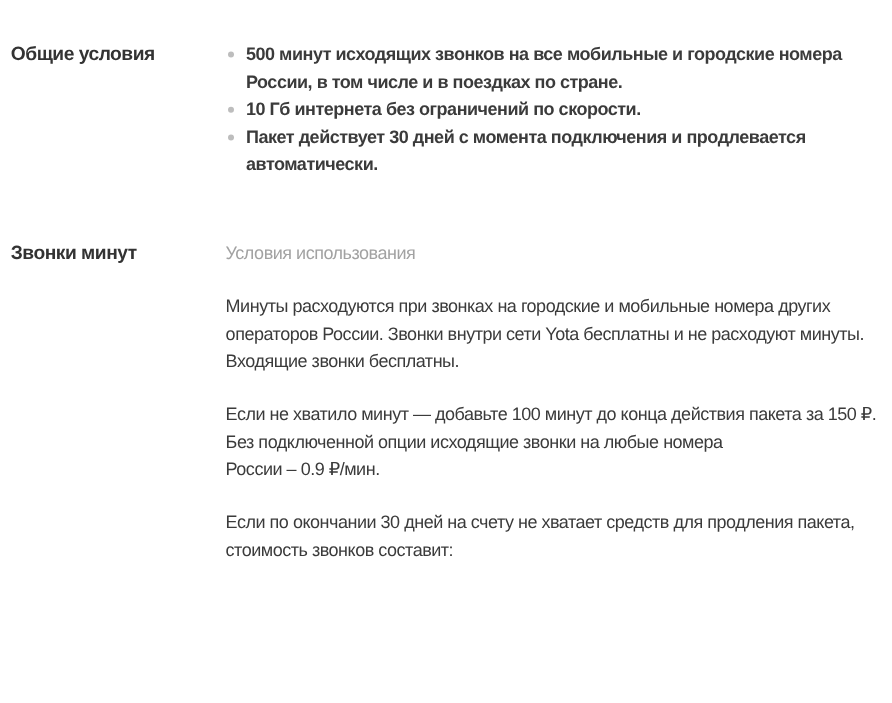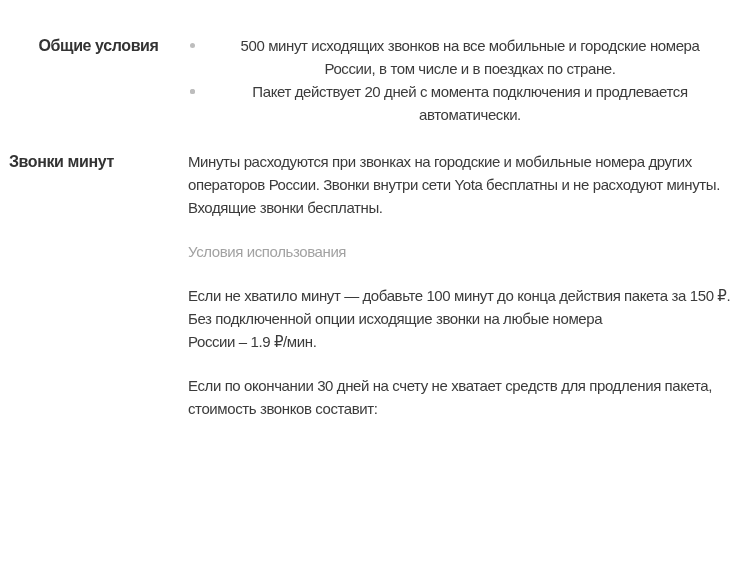--- a/index.html
+++ b/index.html
@@ -19,22 +19,21 @@
     font-size: 15px;
     line-height: 23px;
     letter-spacing: -0.4px;
     color: #3b3b3b;
   }
   .section {
     display: flex;
     align-items: flex-start;
   }
   .section-gap {
-    margin-bottom: 24px;
-    text-align: center;
+    margin-bottom: 51px;
   }
   .col-head {
     flex: 0 0 179px;
     width: 179px;
     margin: 0;
     font-size: 16px;
     font-weight: bold;
     line-height: 23px;
     color: #333333;
   }
@@ -49,20 +48,21 @@
   .para.muted {
     color: #a2a2a2;
   }
   .para.no-gap {
     margin-bottom: 16px;
   }
   ul.bullet-list {
     list-style: none;
     margin: 0;
     padding: 0;
+    font-weight: bold;
   }
   ul.bullet-list li {
     position: relative;
     padding-left: 17px;
     margin: 0;
   }
   .dot {
     position: absolute;
     left: 2px;
     top: 9px;
@@ -84,38 +84,39 @@
     <h2 class="col-head">Общие условия</h2>
     <div class="col-body">
       <ul class="bullet-list">
         <li>
           <span class="dot"></span>
           <span class="li-text">500 минут исходящих звонков на все мобильные и городские номера
 России, в том числе и в поездках по стране.</span>
         </li>
         <li>
           <span class="dot"></span>
+          <span class="li-text">10 Гб интернета без ограничений по скорости.</span>
         </li>
         <li>
           <span class="dot"></span>
-          <span class="li-text">Пакет действует 20 дней с момента подключения и продлевается
+          <span class="li-text">Пакет действует 30 дней с момента подключения и продлевается
 автоматически.</span>
         </li>
       </ul>
     </div>
   </section>
 
   <section class="section">
     <h2 class="col-head">Звонки минут</h2>
     <div class="col-body">
+      <p class="para muted">Условия использования</p>
       <p class="para">Минуты расходуются при звонках на городские и мобильные номера других
 операторов России. Звонки внутри сети Yota бесплатны и не расходуют минуты.
 Входящие звонки бесплатны.</p>
-      <p class="para muted">Условия использования</p>
       <p class="para">Если не хватило минут — добавьте 100 минут до конца действия пакета за 150 ₽.
 Без подключенной опции исходящие звонки на любые номера
-России – 1.9 ₽/мин.</p>
+России – 0.9 ₽/мин.</p>
       <p class="para no-gap">Если по окончании 30 дней на счету не хватает средств для продления пакета,
 стоимость звонков составит:</p>
     </div>
   </section>
 
 </div>
 
 </body></html>

